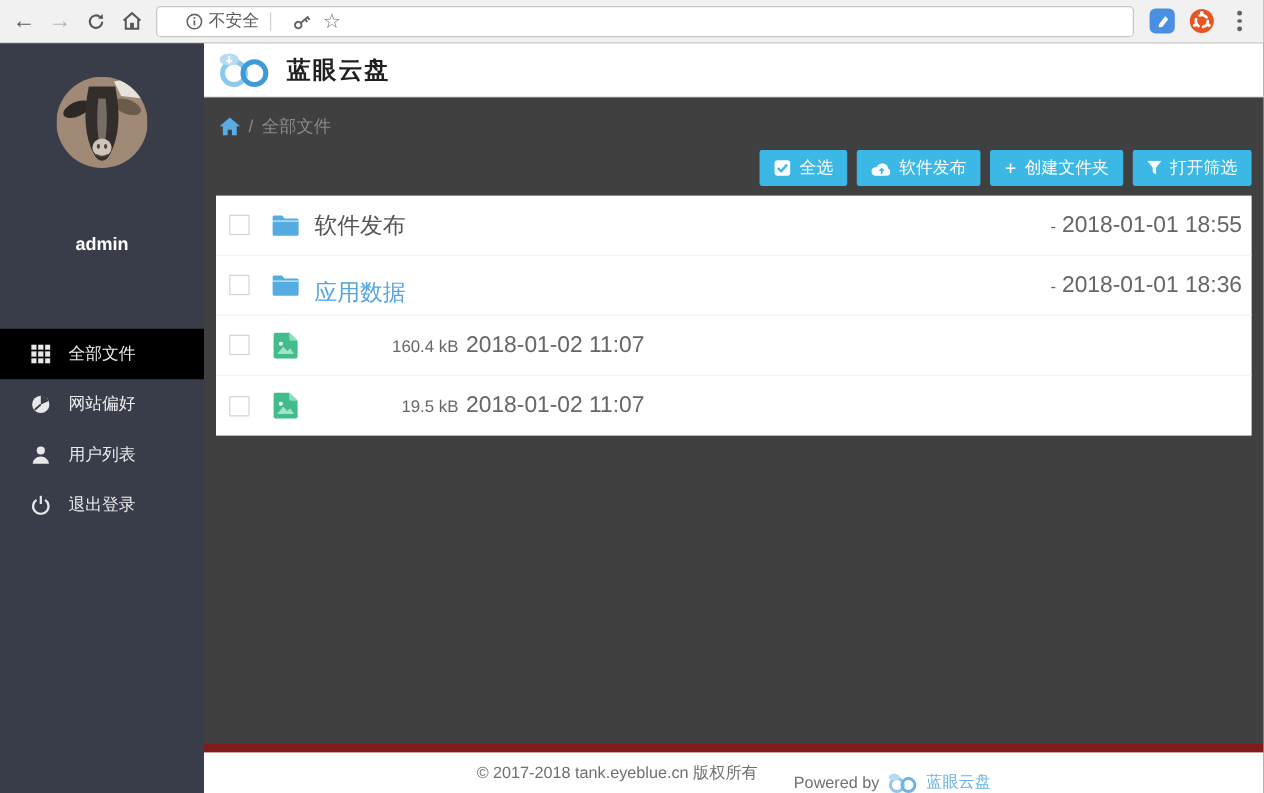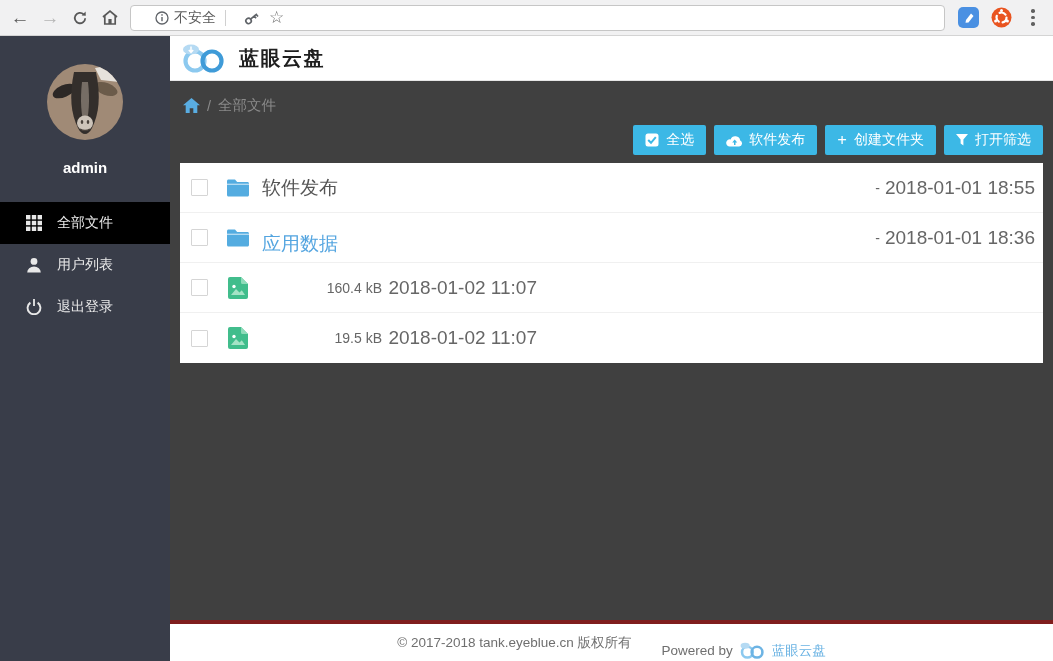--- a/index.html
+++ b/index.html
@@ -22,21 +22,21 @@
   .omni-right { display:flex; align-items:center; gap:8px; margin-left:8px; }
   .star-icon { font-size:17px; color:#6e6e6e; line-height:1; cursor:pointer; }
   .ext-icon { width:21px; height:21px; margin:0 5px; cursor:pointer; flex:0 0 auto; }
   .ext-blue { background:#4a90e2; border-radius:5px; display:flex; align-items:center; justify-content:center; }
   .kebab { width:20px; display:flex; flex-direction:column; align-items:center; gap:3px; margin:0 4px; cursor:pointer; }
   .kebab i { width:3.5px; height:3.5px; border-radius:50%; background:#616161; }
 
   
   .app { display:flex; height:625px; }
 
-  .sidebar { width:170px; background:#393d49; flex:0 0 auto; display:flex; flex-direction:column; }
+  .sidebar { width:170px; background:#393d49; flex:0 0 auto; display:flex; flex-direction:column;gap:36px; }
   .avatar { width:76px; height:76px; border-radius:50%; overflow:hidden; margin:28px auto 0; cursor:pointer; }
   .avatar svg { display:block; }
   .username { color:#fff; font-weight:bold; font-size:15px; text-align:center; margin-top:19px; }
   .menu { margin-top:26px; }
   .menu-item { height:42px; display:flex; align-items:center; padding-left:26px; gap:15px;
                font-size:14px; color:#ebebeb; cursor:pointer; }
   .menu-item.active { background:#000; }
   .menu-icon { width:16px; height:16px; flex:0 0 auto; }
 
   .content { flex:1; display:flex; flex-direction:column; background:#404040; min-width:0; }
@@ -59,21 +59,21 @@
               border-bottom:1px solid #f0f0f0; cursor:pointer; }
   .file-row:last-child { border-bottom:none; }
   .checkbox { width:17px; height:17px; background:#fff; border:1px solid #d5d5d5; border-radius:1px;
               margin-right:19px; flex:0 0 auto; cursor:pointer; }
   .file-icon { width:22px; height:22px; margin-right:13px; flex:0 0 auto; }
   .file-name { flex:1; font-size:19px; color:#555; min-width:0; }
   .file-name.link { color:#54a5e0;margin-top:12px; }
   .file-size { width:120px; text-align:right; font-size:14px; color:#666; flex:0 0 auto; }
   .file-date { width:155px; text-align:right; font-size:19px; color:#666; flex:0 0 auto; }
 
-  .app-footer { height:41px; background:#fff; border-top:4px solid #7f1d1d; flex:0 0 auto;
+  .app-footer { height:41px; background:#fff; border-top:7px solid #7f1d1d; flex:0 0 auto;
                 display:flex; align-items:center; justify-content:center; gap:30px;
                 font-size:13.5px; color:#6f6f6f; }
   .powered { display:flex; align-items:center; gap:6px;margin-top:16px; }
   .brand-link { color:#69b2e3; text-decoration:none; cursor:pointer; }
 </style>
 </head>
 <body>
 
 <div class="browser-bar">
   <div class="nav-btn">←</div>
@@ -161,20 +161,28 @@
           <rect x="0" y="5.8" width="4.4" height="4.4"></rect>
             <rect x="5.8" y="5.8" width="4.4" height="4.4"></rect>
             <rect x="11.6" y="5.8" width="4.4" height="4.4"></rect>
           <rect x="0" y="11.6" width="4.4" height="4.4"></rect>
             <rect x="5.8" y="11.6" width="4.4" height="4.4"></rect>
             <rect x="11.6" y="11.6" width="4.4" height="4.4"></rect>
         </svg>
         <span>全部文件</span>
       </div>
       <div class="menu-item">
+        <svg class="menu-icon" viewBox="0 0 16 16">
+          <circle cx="8" cy="8" r="7.2" fill="#e8e8e8"></circle>
+          <path d="M8 8 L8 0.8 A7.2 7.2 0 0 1 14.6 5.2 Z" fill="#393d49"></path>
+          <path d="M8 8 L3 12.5" stroke="#393d49" stroke-width="1.6"></path>
+        </svg>
+        <span>网站偏好</span>
+      </div>
+      <div class="menu-item">
         <svg class="menu-icon" viewBox="0 0 16 16" fill="#e8e8e8">
           <circle cx="8" cy="4.4" r="3.4"></circle>
           <path d="M1.2 15.5 a6.8 6 0 0 1 13.6 0 Z"></path>
         </svg>
         <span>用户列表</span>
       </div>
       <div class="menu-item">
         <svg class="menu-icon" viewBox="0 0 16 16">
           <path d="M4.4 3.6 a6.4 6.4 0 1 0 7.2 0" fill="none" stroke="#e8e8e8" stroke-width="1.9"></path>
           <rect x="7.1" y="0" width="1.8" height="7" fill="#e8e8e8"></rect>

